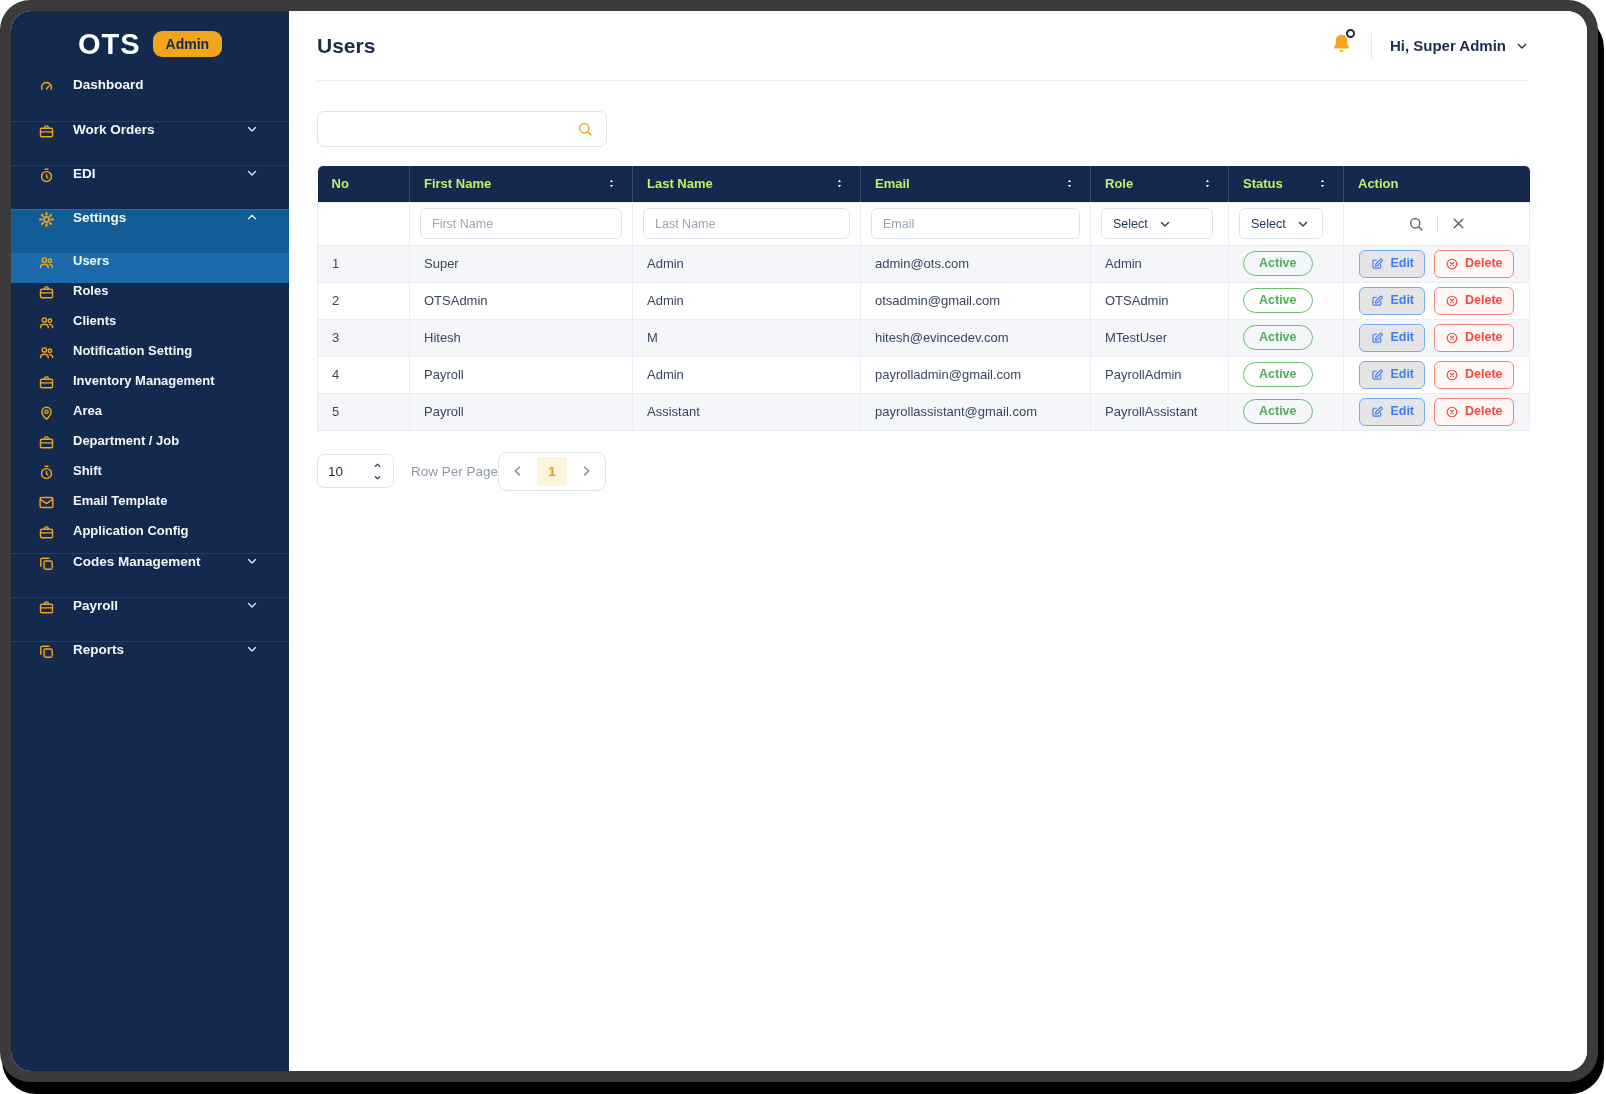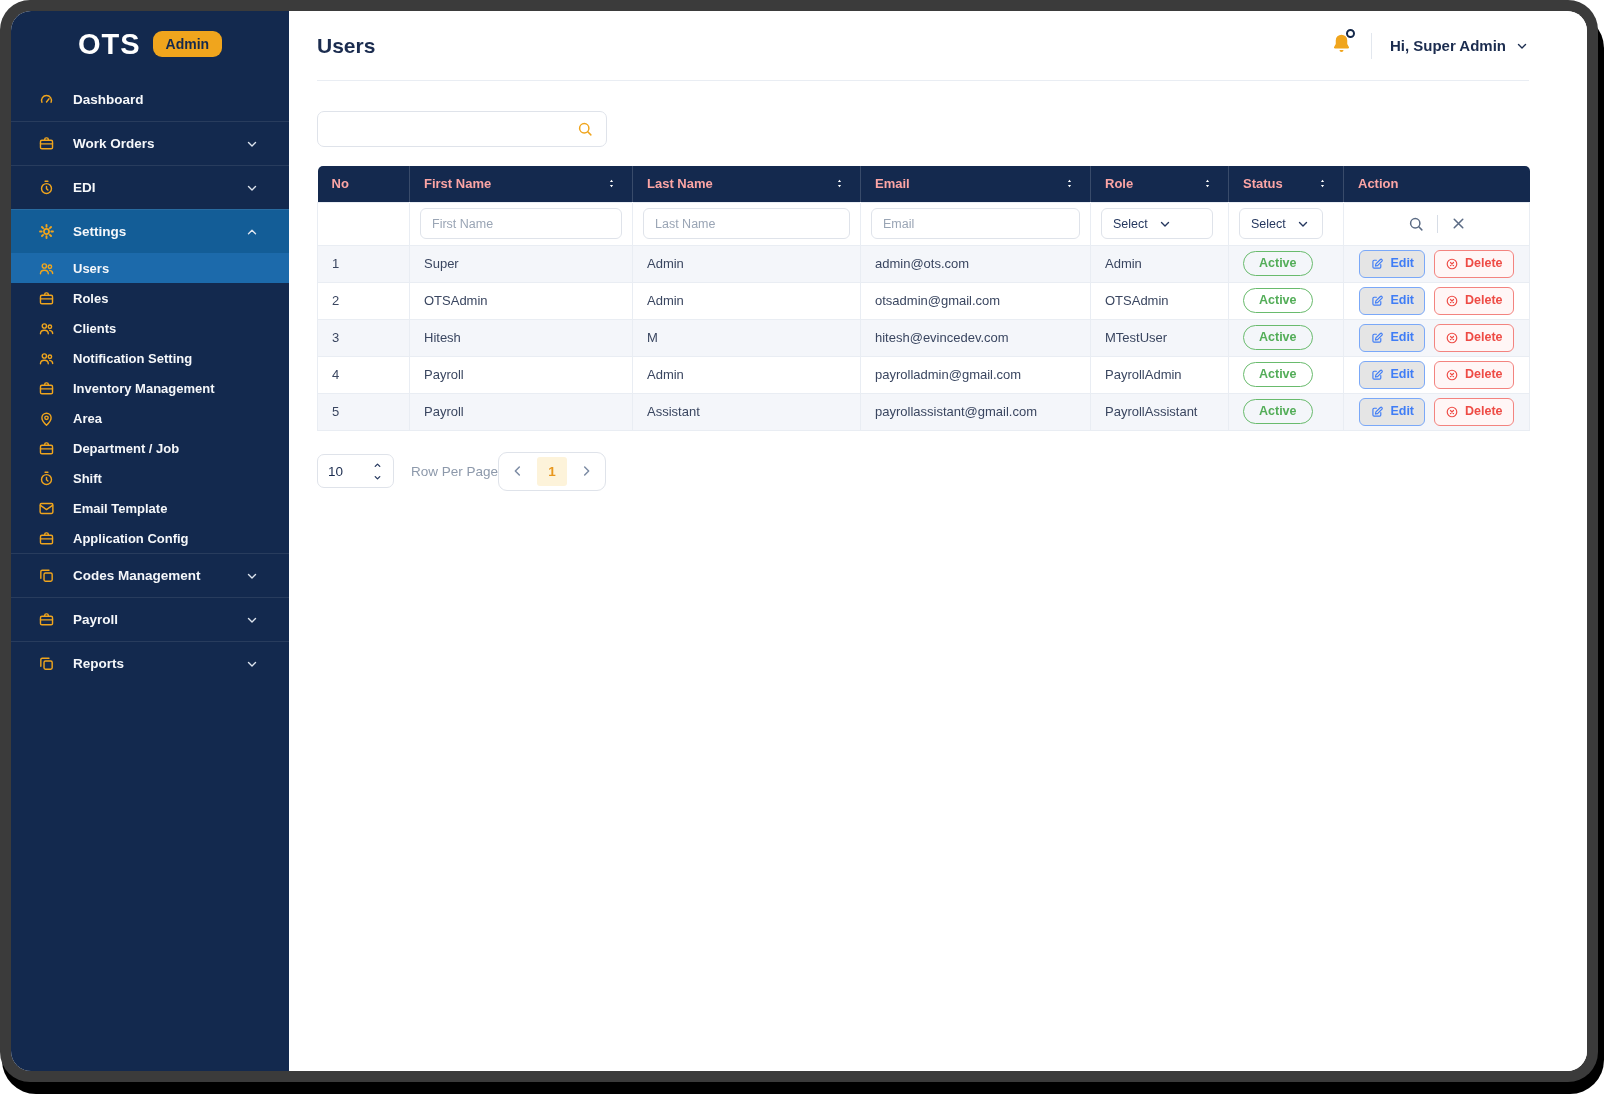--- a/index.html
+++ b/index.html
@@ -13,21 +13,21 @@
   .app { display: flex; width: 100%; height: 100%; border-radius: 20px;
     overflow: hidden; background: #fff; }
 
   
   .sidebar { width: 278px; flex-shrink: 0; background: #13294e; color: #f5f7fa; }
   .logo-row { display: flex; align-items: center; justify-content: center; gap: 12px;
     height: 66px; }
   .logo-text { font-size: 29px; font-weight: bold; color: #fff; letter-spacing: 1px; }
   .logo-badge { background: #f0a51d; color: #13294e; font-size: 14px; font-weight: bold;
     padding: 5px 13px; border-radius: 9px; }
-  .nav-item { display: flex; align-items: center; gap: 17px; padding: 0 30px 0 26px;
+  .nav-item { display: flex; align-items: flex-start; gap: 17px; padding: 0 30px 0 26px;
     cursor: pointer; }
   .nav-item.top { height: 44px; font-size: 13.5px; font-weight: 700; }
   .nav-item.top + .nav-item.top, .nav-item.sub + .nav-item.top { border-top: 1px solid rgba(255,255,255,0.09); }
   .nav-item.sub { height: 30px; font-size: 13px; font-weight: 600; }
   .nav-item .nicon { width: 19px; height: 19px; display: flex; align-items: center;
     justify-content: center; color: #f0a51d; flex-shrink: 0; }
   .nav-item .chev { margin-left: auto; color: #dde4ee; display: flex; }
   .nav-item.expanded { background: #135d97; }
   .nav-item.active { background: #1c6aab; }
 
@@ -54,21 +54,21 @@
     color: #3a4660; font-family: inherit; background: transparent; }
   .search-box .sicon { color: #f0a51d; display: flex; }
   .toolbar-buttons { display: flex; gap: 16px; }
   .btn-navy { display: inline-flex; align-items: center; gap: 9px; background: #16294d;
     color: #fff; border: none; border-radius: 7px; height: 35px; padding: 0 18px;
     font-size: 13.5px; font-weight: 700; font-family: inherit; cursor: pointer; }
 
   
   .table-wrap { margin-top: 19px; }
   table { width: 100%; border-collapse: collapse; table-layout: fixed; }
-  thead tr.head th { background: #14294e; color: #fca5a5; height: 36px; text-align: left;
+  thead tr.head th { background: #14294e; color: #bef264; height: 36px; text-align: left;
     font-size: 13px; font-weight: 700; padding: 0 14px;
     border-right: 1px solid rgba(255,255,255,0.16); }
   thead tr.head th:first-child { border-top-left-radius: 5px; }
   thead tr.head th:last-child { border-top-right-radius: 5px; border-right: none; }
   .th-inner { display: flex; align-items: center; justify-content: space-between; }
   .sort-ic { display: flex; color: #fff; }
   tr.filters td { height: 43px; background: #fff; border: 1px solid #e9edf3;
     padding: 0 10px; }
   .f-input { width: 100%; height: 31px; border: 1px solid #dfe3ea; border-radius: 6px;
     padding: 0 11px; font-size: 12.5px; color: #3a4660; font-family: inherit; outline: none; }

